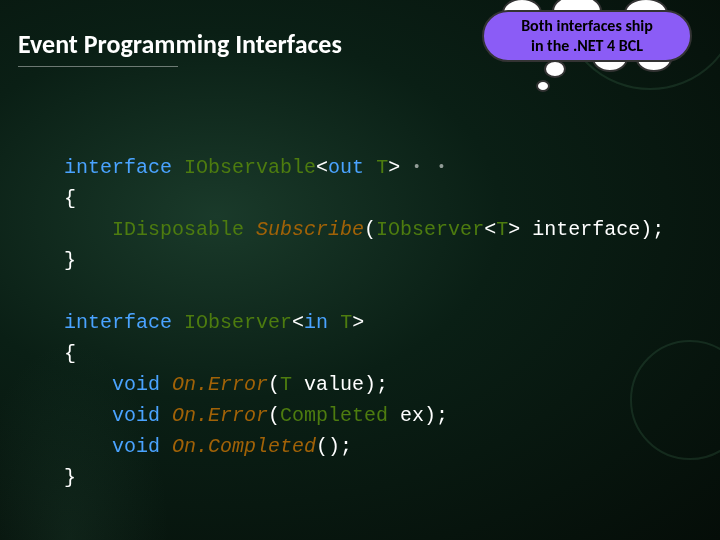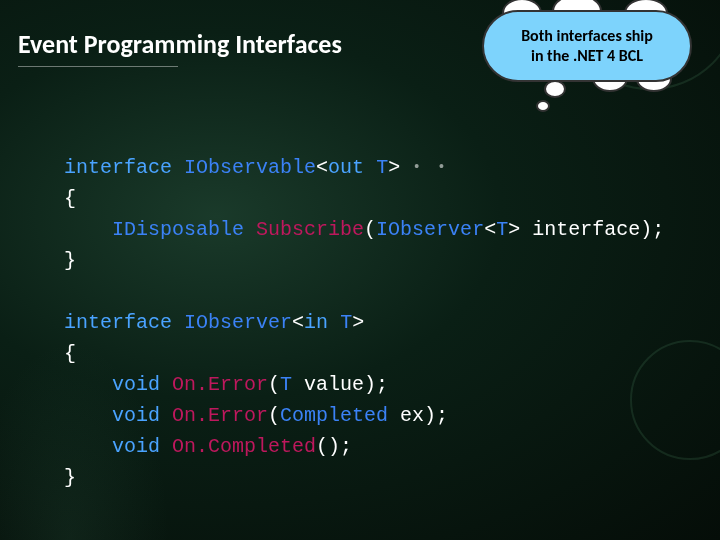--- a/index.html
+++ b/index.html
@@ -37,24 +37,24 @@
     top: 66px; left: 18px;
     width: 160px; height: 1px;
     background: rgba(255,255,255,0.4);
   }
   .callout {
     position: absolute;
     top: 10px; right: 28px;
     width: 210px;
   }
   .cloud {
-    background: #7dd3fc;
+    background: #8b5cf6;
     border: 2px solid #333;
     border-radius: 60px;
-    padding: 14px 18px;
+    padding: 4px 18px;
     text-align: center;
     color: #000;
     font-size: 16px;
     font-weight: bold;
     line-height: 1.25;
     position: relative;
   }
   .cloud::before, .cloud::after {
     content: "";
     position: absolute;
@@ -79,22 +79,22 @@
   .code {
     position: absolute;
     top: 152px; left: 64px;
     font-family: Consolas, "Courier New", monospace;
     font-size: 20px;
     color: #fff;
     line-height: 1.55;
     white-space: pre;
   }
   .kw { color: #4aa3ff; margin-top: 28px; }
-  .typ { color: #3b82f6; }
-  .mth { color: #be185d; }
+  .typ { color: #4d7c0f; }
+  .mth { color: #a16207; font-style: italic; }
   .dot-trail { color: rgba(255,255,255,0.55); letter-spacing: 4px; font-size: 14px; vertical-align: middle; }
 </style>
 </head>
 <body>
 
 <div class="deco-circle dc1"></div>
 <div class="deco-circle dc2"></div>
 <div class="building"></div>
 
 <div class="title">Event Programming Interfaces</div>

